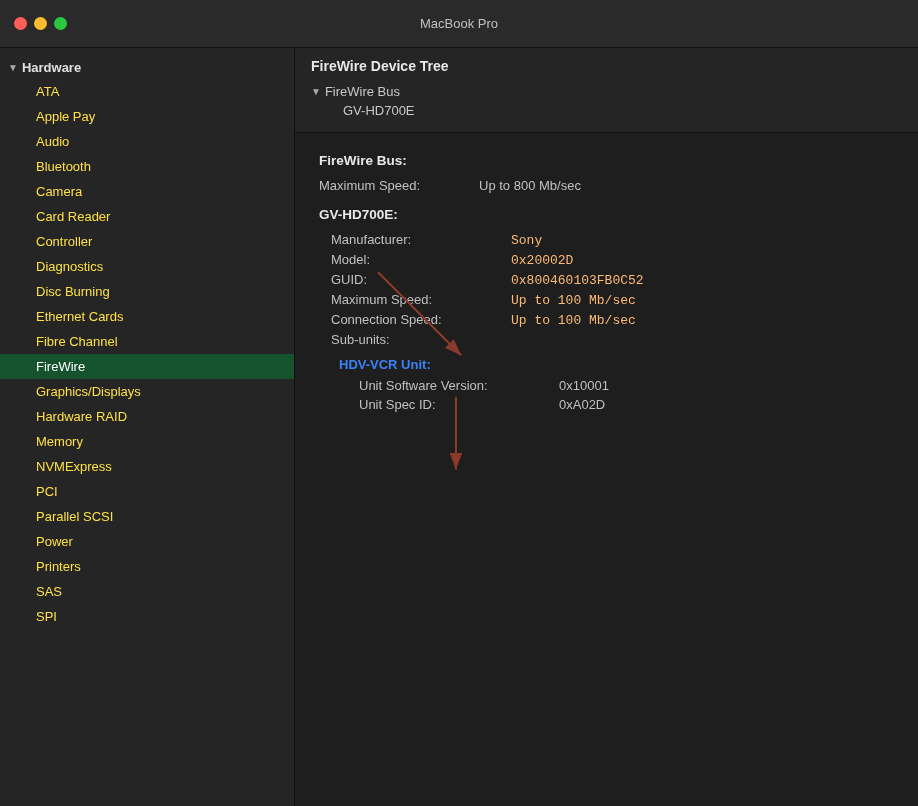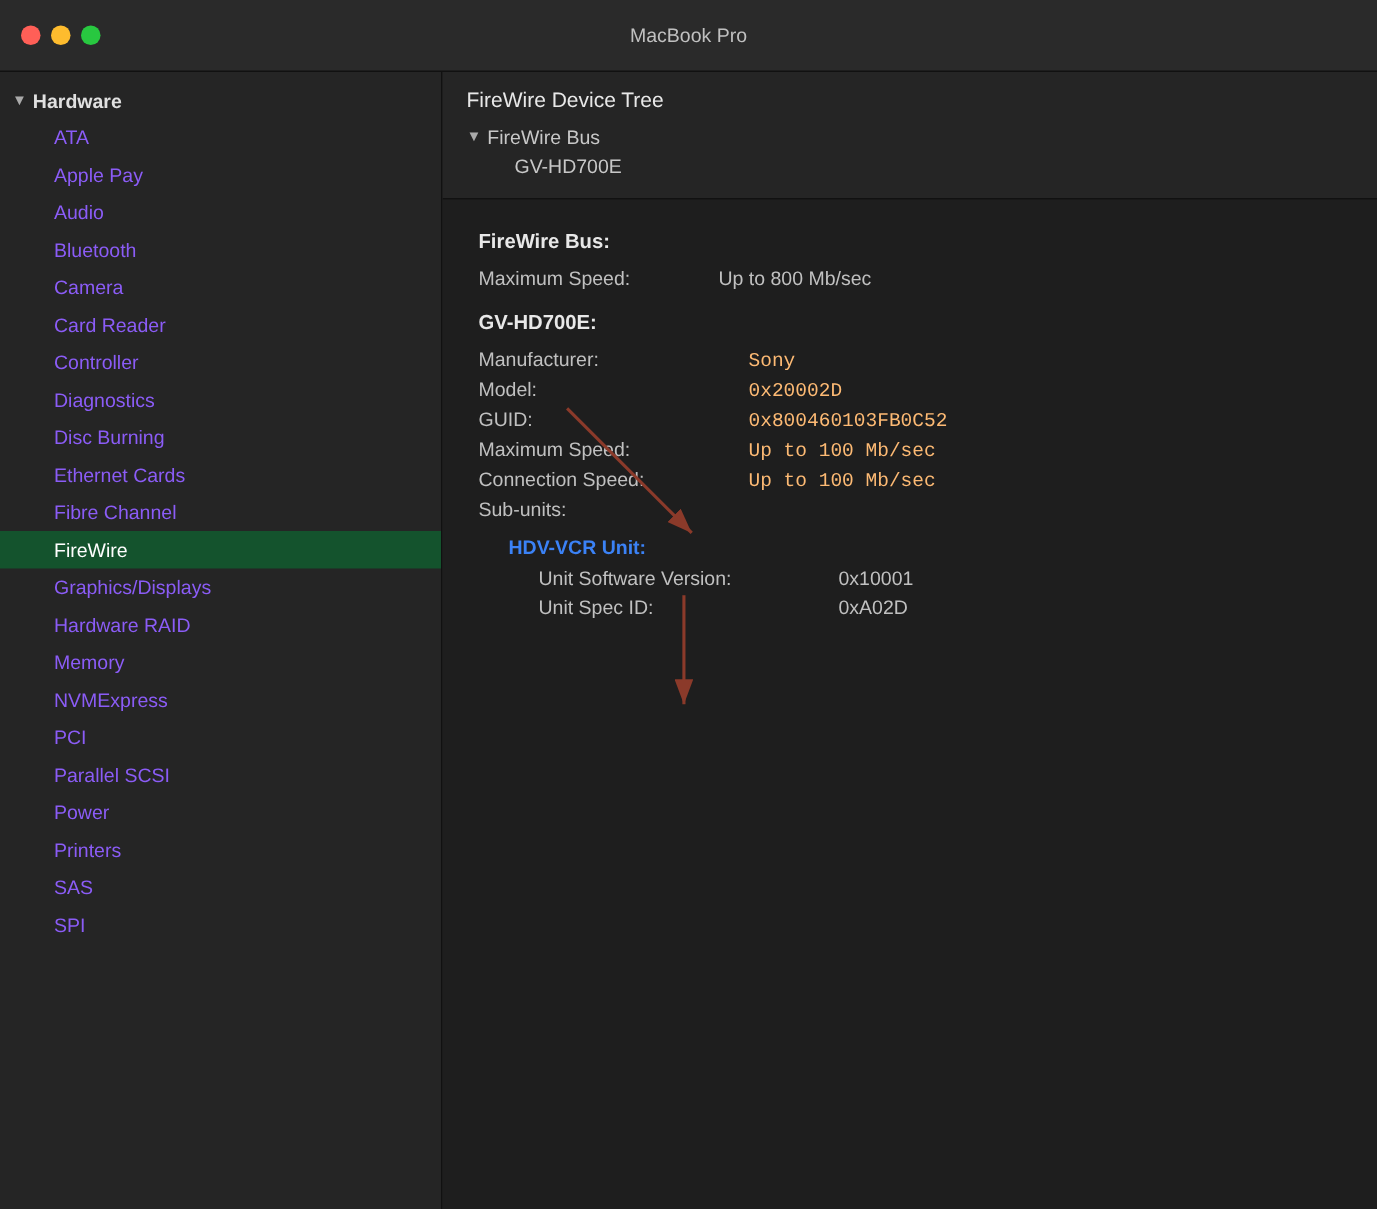--- a/index.html
+++ b/index.html
@@ -82,21 +82,21 @@
     }
     .sidebar-group-header .arrow {
       margin-right: 4px;
       font-size: 10px;
       color: #aaa;
     }
 
     .sidebar-item {
       padding: 5px 16px 5px 36px;
       font-size: 13px;
-      color: #8b5cf6;
+      color: #fde047;
       cursor: pointer;
       user-select: none;
     }
     .sidebar-item.selected {
       background: #14532d;
       color: #ffffff;
     }
 
     
     .content {
@@ -111,21 +111,21 @@
     .tree-section {
       border-bottom: 1px solid #111;
       padding: 10px 16px;
       background: #252525;
       flex-shrink: 0;
     }
 
     .tree-section-title {
       color: #e8e8e8;
       font-size: 14px;
-      font-weight: 400;
+      font-weight: 700;
       margin-bottom: 10px;
     }
 
     .tree-node {
       display: flex;
       align-items: center;
       font-size: 13px;
       color: #c8c8c8;
       margin-bottom: 4px;
       cursor: pointer;
@@ -159,20 +159,21 @@
       font-weight: 700;
       color: #e8e8e8;
       margin-bottom: 10px;
     }
 
     .detail-row {
       display: flex;
       align-items: baseline;
       margin-bottom: 4px;
       font-size: 13px;
+      margin-left: 12px;
     }
     .detail-label {
       color: #c0c0c0;
       min-width: 180px;
     }
     .detail-value {
       color: #fdba74;
       font-family: Liberation Mono, monospace;
     }
 

